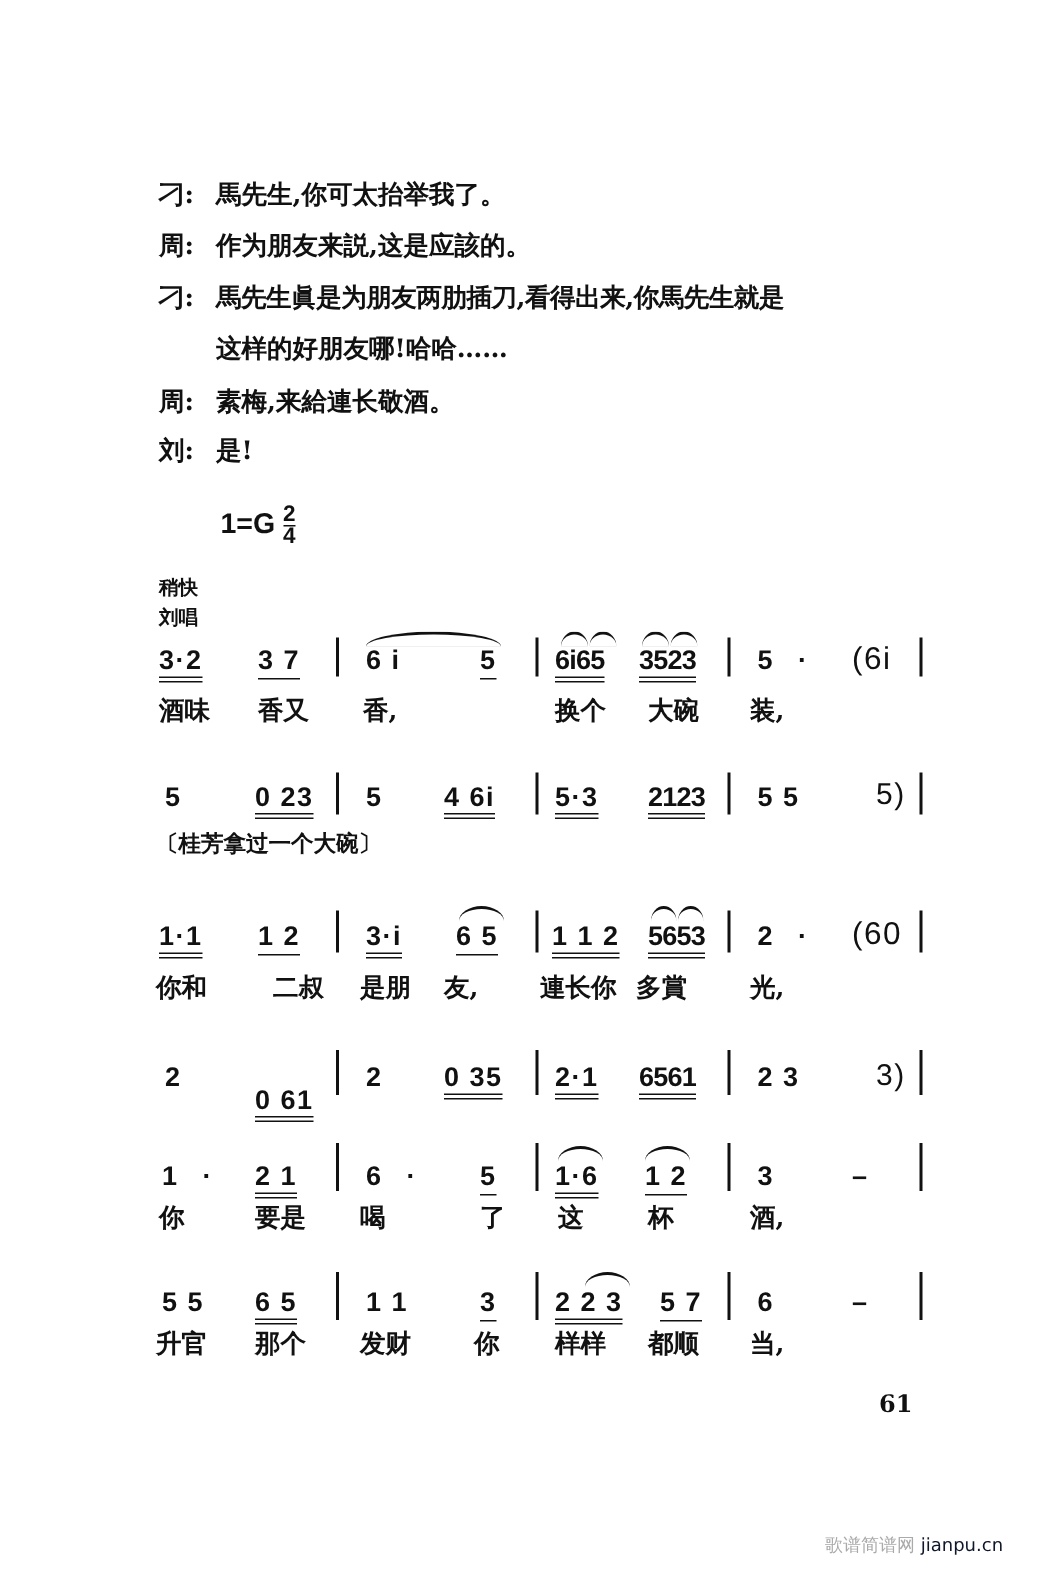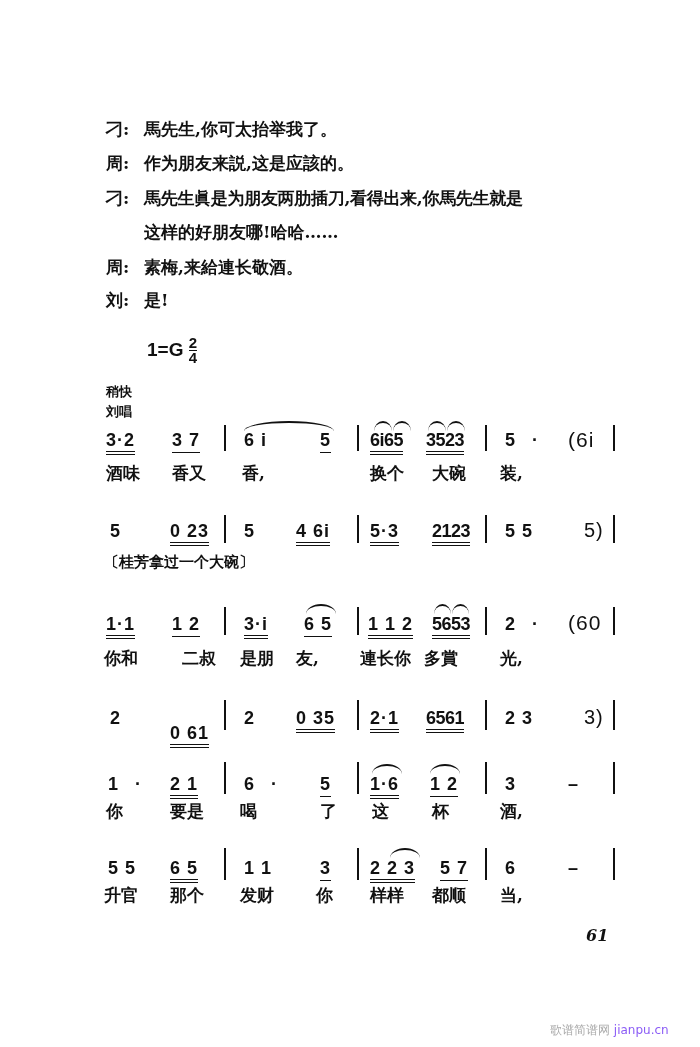--- a/index.html
+++ b/index.html
@@ -11,23 +11,23 @@
   .n { font-family:"Liberation Sans", sans-serif; font-weight:bold; font-size:18px; letter-spacing:1px; }
   .ul1 { border-bottom:1.5px solid #111; padding-bottom:1px; }
   .ul2 { border-bottom:4px double #111; padding-bottom:0px; }
   .lyr { font-size:17px; font-weight:bold; }
   .bar { position:absolute; width:2px; background:#111; }
   .tie { position:absolute; border-top:2px solid #111; border-radius:50% 50% 0 0 / 100% 100% 0 0; height:8px; }
   .small { font-size:13px; font-weight:bold; }
   .frac { display:inline-block; text-align:center; vertical-align:middle; line-height:14px; font-family:"Liberation Sans", sans-serif; font-weight:bold; font-size:15px; }
   .frac span { display:block; }
   .frac .top { border-bottom:1.5px solid #111; }
-  .pg { font-family:"DejaVu Serif", serif; font-style:italic; font-weight:bold; font-size:16px; }
+  .pg { font-family:"DejaVu Serif", serif; font-weight:bold; font-size:16px; }
   .wm { font-size:12px; color:#aaa; font-family:"DejaVu Sans", sans-serif; }
-  .wm .url { color:#8b5cf6; }
+  .wm .url { color:#0f172a; }
 </style>
 </head>
 <body>
 
 <div>
   <div class="abs spk" style="left:106px;top:118px;">刁:</div>
   <div class="abs dlg" style="left:144px;top:118px;">馬先生,你可太抬举我了。</div>
 
   <div class="abs spk" style="left:106px;top:152px;">周:</div>
   <div class="abs dlg" style="left:144px;top:152px;">作为朋友来説,这是应該的。</div>

